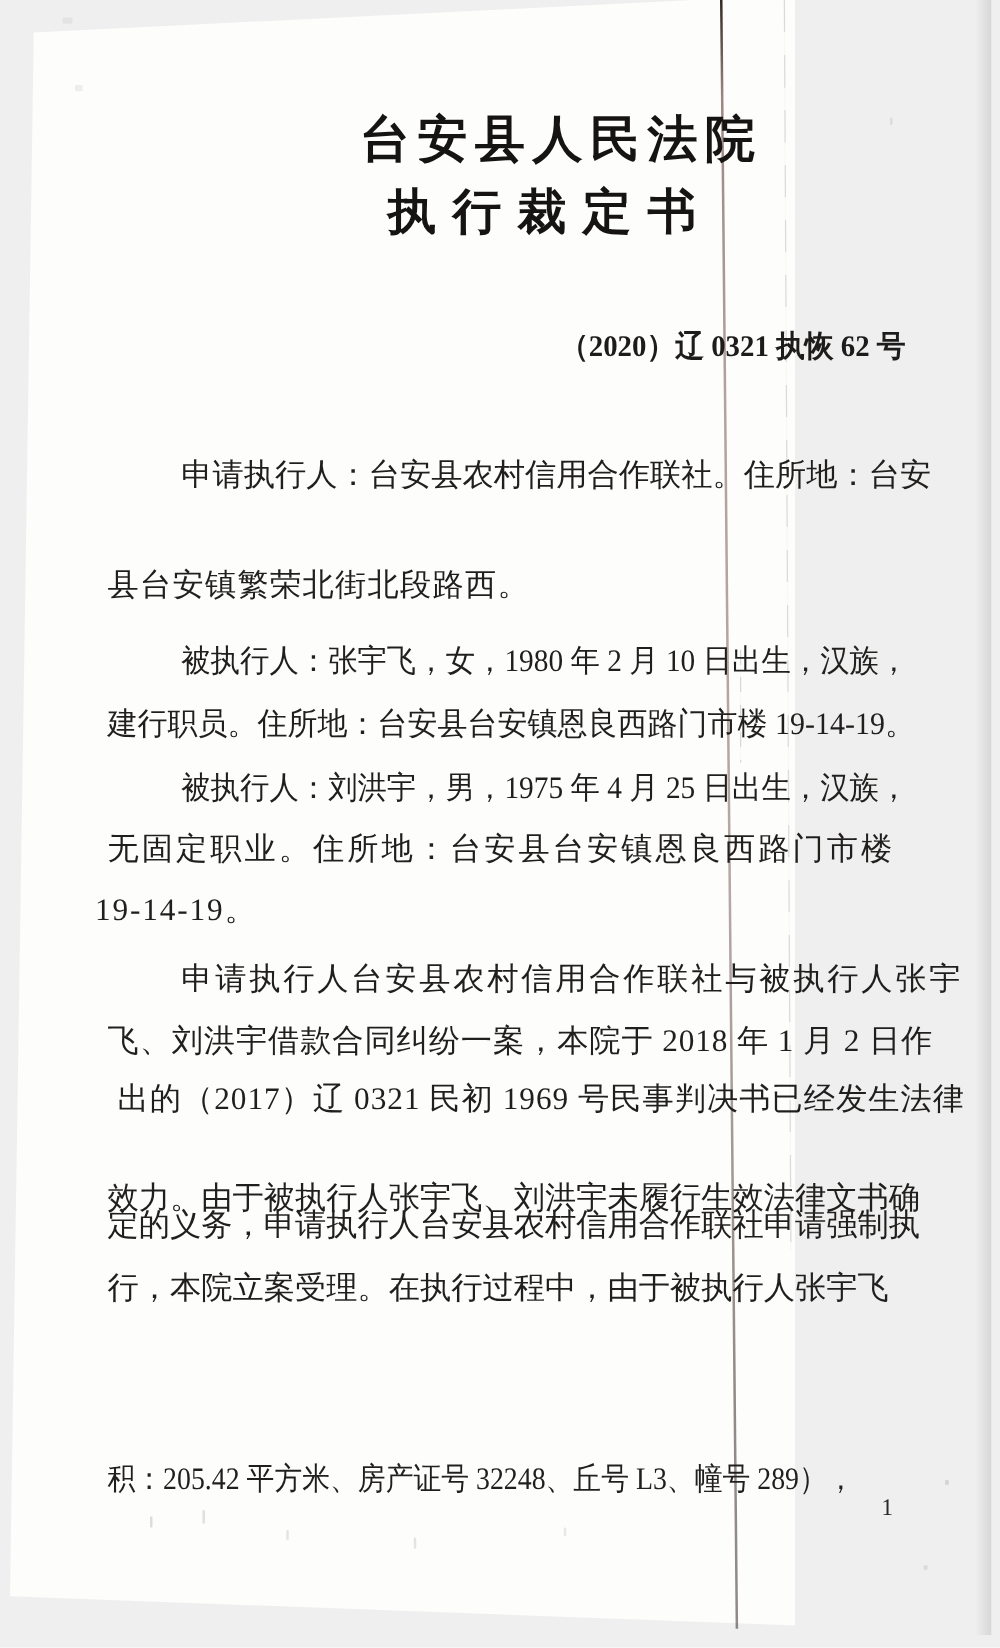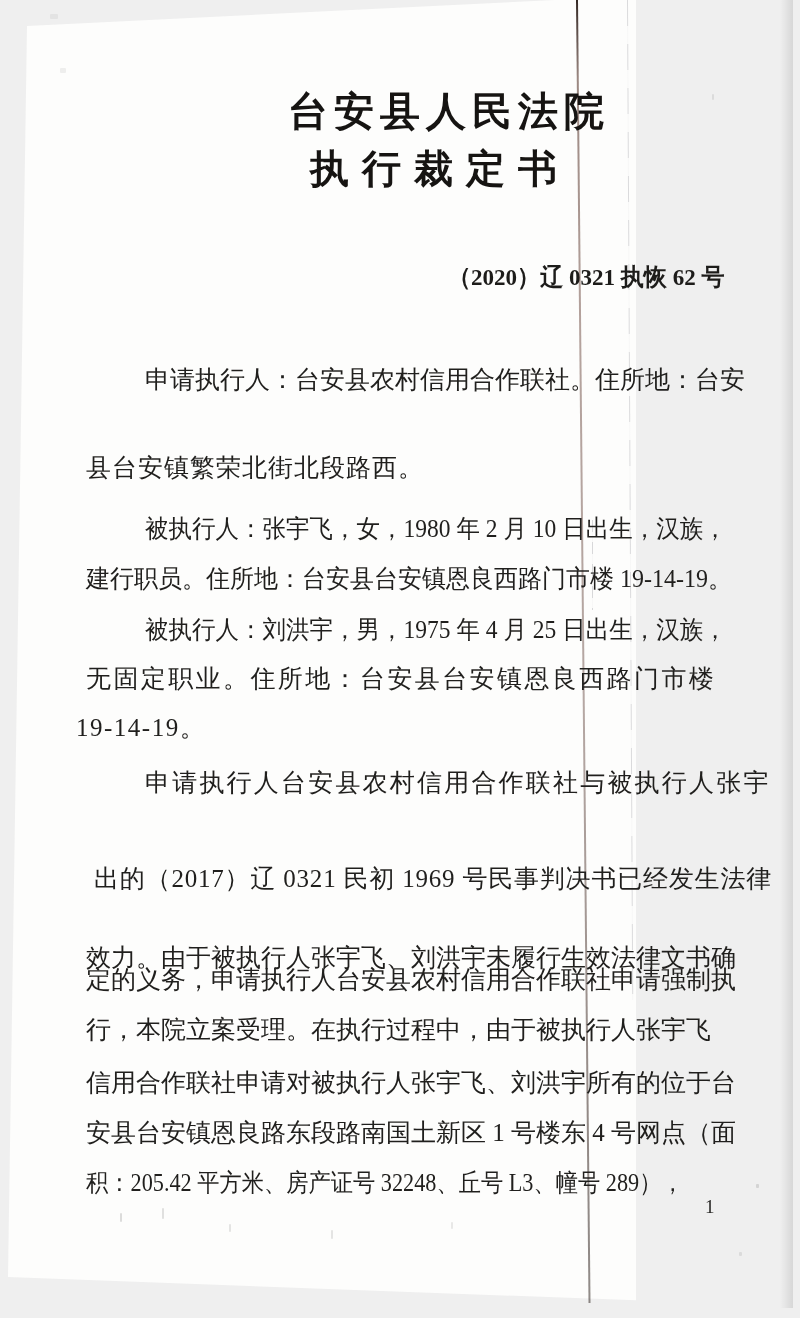--- a/index.html
+++ b/index.html
@@ -100,24 +100,23 @@
 
   <div class="body-lines">
       <div class="bline" style="top: 363px; left: 145px;">申请执行人：台安县农村信用合作联社。住所地：台安</div>
       <div class="bline" style="top: 413px; left: 86px; letter-spacing: 1px; margin-top: 38px;">县台安镇繁荣北街北段路西。</div>
       <div class="bline" style="top: 512px; left: 145px; transform: scaleX(0.94);">被执行人：张宇飞，女，1980 年 2 月 10 日出生，汉族，</div>
       <div class="bline" style="top: 562px; left: 86px; transform: scaleX(0.96);">建行职员。住所地：台安县台安镇恩良西路门市楼 19-14-19。</div>
       <div class="bline" style="top: 613px; left: 145px; transform: scaleX(0.94);">被执行人：刘洪宇，男，1975 年 4 月 25 日出生，汉族，</div>
       <div class="bline" style="top: 662px; left: 86px; letter-spacing: 2.4px;">无固定职业。住所地：台安县台安镇恩良西路门市楼</div>
       <div class="bline" style="top: 711px; left: 76px; letter-spacing: 1.5px;">19-14-19。</div>
       <div class="bline" style="top: 766px; left: 145px; letter-spacing: 2.2px;">申请执行人台安县农村信用合作联社与被执行人张宇</div>
+      <div class="bline" style="top: 816px; left: 86px; letter-spacing: 0.7px;">飞、刘洪宇借款合同纠纷一案，本院于 2018 年 1 月 2 日作</div>
       <div class="bline" style="top: 862px; left: 94px; letter-spacing: 0.8px;">出的（2017）辽 0321 民初 1969 号民事判决书已经发生法律</div>
       <div class="bline" style="top: 941px; left: 86px;">效力。由于被执行人张宇飞、刘洪宇未履行生效法律文书确</div>
       <div class="bline" style="top: 963px; left: 86px;">定的义务，申请执行人台安县农村信用合作联社申请强制执</div>
       <div class="bline" style="top: 1013px; left: 86px;">行，本院立案受理。在执行过程中，由于被执行人张宇飞</div>
-      <div class="bline" style="top: 1066px; left: 86px;">信用合作联社申请对被执行人张宇飞、刘洪宇所有的位于台</div>
-      <div class="bline" style="top: 1116px; left: 86px;">安县台安镇恩良路东段路南国土新区 1 号楼东 4 号网点（面</div>
       <div class="bline" style="top: 1166px; left: 86px; transform: scaleX(0.89);">积：205.42 平方米、房产证号 32248、丘号 L3、幢号 289），</div>
     </div>
 
   <div class="page-number">1</div>
 
 </div>
 
 </body></html>

